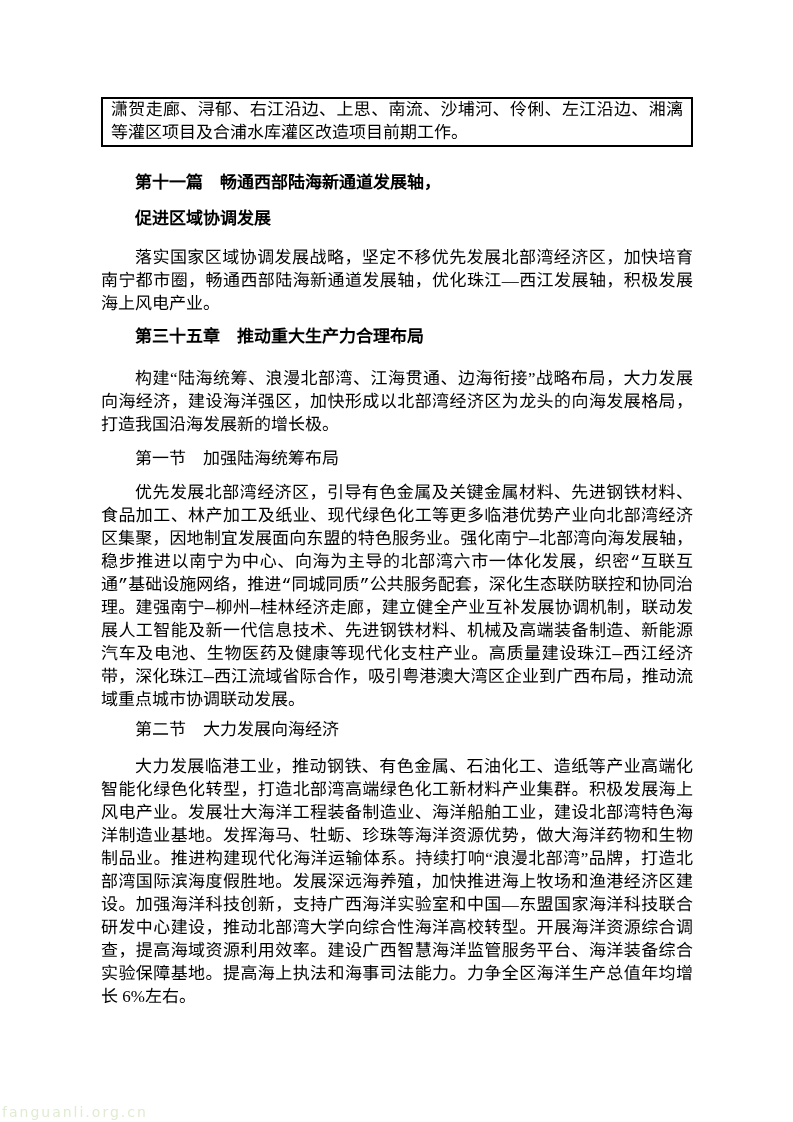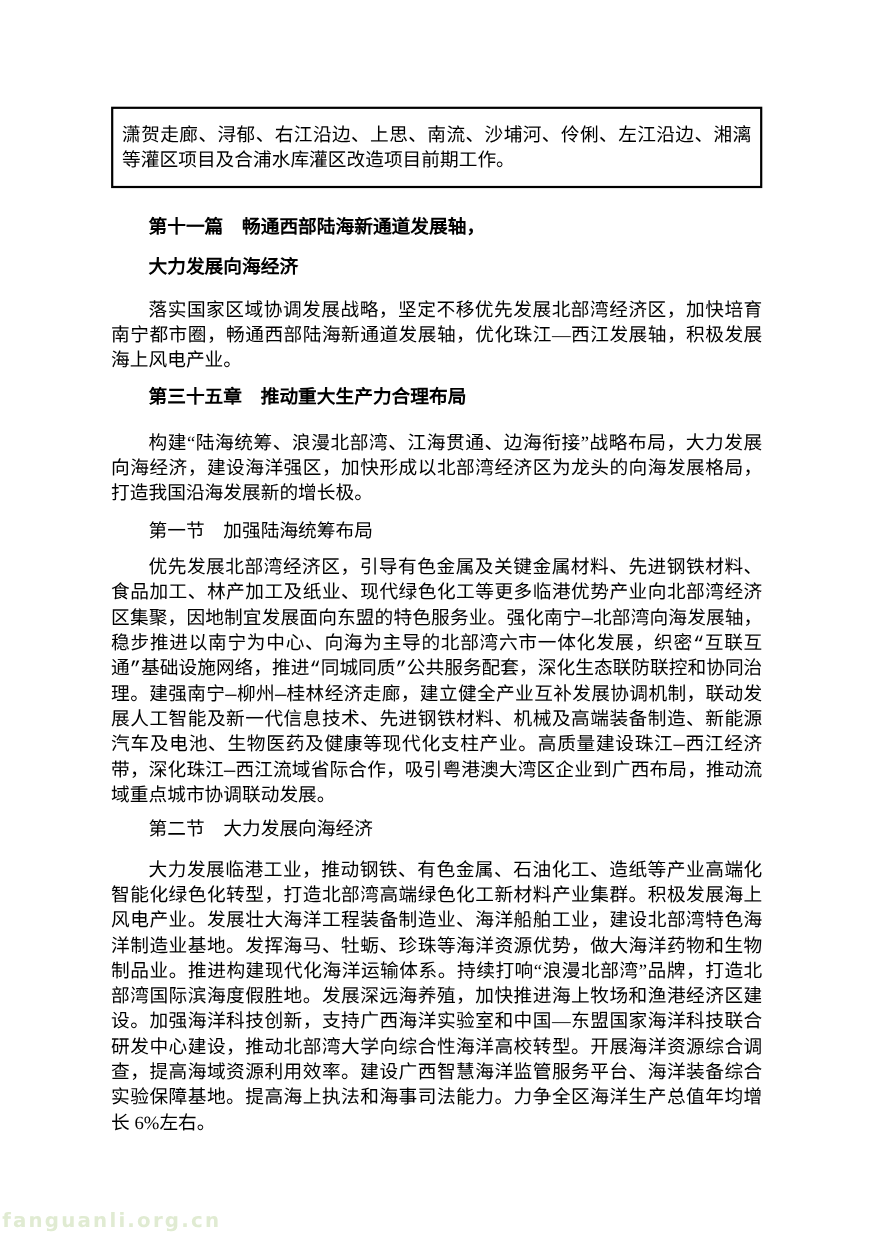--- a/index.html
+++ b/index.html
@@ -18,23 +18,24 @@
   .content {
     position: absolute;
     left: 101px; top: 97px;
     width: 592px;
     font-size: 17px;
     line-height: 23px;
     text-align: justify;
   }
   .notice-box {
     border: 2px solid #000000;
-    padding: 12px 8px;
+    padding: 0 8px;
     margin: 0 0 24px 0;
     text-align: justify;
+    font-family: Liberation Mono, monospace;
   }
   .part-title {
     font-family: "Liberation Sans", "DejaVu Sans", sans-serif;
     font-weight: bold;
     text-indent: 2em;
     margin: 0 0 13px 0;
   }
   .part-title.second { margin: 0 0 16px 0; }
   .chapter-title {
     font-family: "Liberation Sans", "DejaVu Sans", sans-serif;
@@ -51,38 +52,38 @@
     text-indent: 2em;
     margin: 0 0 10px 0;
   }
   .para.p2 { margin-bottom: 11px; }
   .para.p3 { margin-bottom: 6px; font-family: Liberation Mono, monospace; }
   .para.p4 { margin-bottom: 5px; }
   .watermark {
     position: absolute;
     left: 2px; bottom: 2px;
     font-family: "DejaVu Sans", sans-serif;
-    font-weight: bold;
-    font-size: 18px;
+    font-weight: normal;
+    font-size: 14px;
     letter-spacing: 2px;
     color: #e0ebd2;
     user-select: none;
   }
 </style>
 </head>
 <body>
 
 <div class="page" style="background: rgb(255, 255, 255);">
   <div class="content">
 
     <div class="notice-box" style="border-color: rgb(0, 0, 0);">潇贺走廊、浔郁、右江沿边、上思、南流、沙埔河、伶俐、左江沿边、湘漓等灌区项目及合浦水库灌区改造项目前期工作。</div>
 
     <p class="part-title">第十一篇　畅通西部陆海新通道发展轴，</p>
 
-    <p class="part-title second">大力发展向海经济</p>
+    <p class="part-title second">促进区域协调发展</p>
 
     <p class="para p1">落实国家区域协调发展战略，坚定不移优先发展北部湾经济区，加快培育南宁都市圈，畅通西部陆海新通道发展轴，优化珠江—西江发展轴，积极发展海上风电产业。</p>
 
     <p class="chapter-title">第三十五章　推动重大生产力合理布局</p>
 
     <p class="para p2">构建“陆海统筹、浪漫北部湾、江海贯通、边海衔接”战略布局，大力发展向海经济，建设海洋强区，加快形成以北部湾经济区为龙头的向海发展格局，打造我国沿海发展新的增长极。</p>
 
     <p class="section-title s1">第一节　加强陆海统筹布局</p>
 
     <p class="para p3">优先发展北部湾经济区，引导有色金属及关键金属材料、先进钢铁材料、食品加工、林产加工及纸业、现代绿色化工等更多临港优势产业向北部湾经济区集聚，因地制宜发展面向东盟的特色服务业。强化南宁—北部湾向海发展轴，稳步推进以南宁为中心、向海为主导的北部湾六市一体化发展，织密“互联互通”基础设施网络，推进“同城同质”公共服务配套，深化生态联防联控和协同治理。建强南宁—柳州—桂林经济走廊，建立健全产业互补发展协调机制，联动发展人工智能及新一代信息技术、先进钢铁材料、机械及高端装备制造、新能源汽车及电池、生物医药及健康等现代化支柱产业。高质量建设珠江—西江经济带，深化珠江—西江流域省际合作，吸引粤港澳大湾区企业到广西布局，推动流域重点城市协调联动发展。</p>

